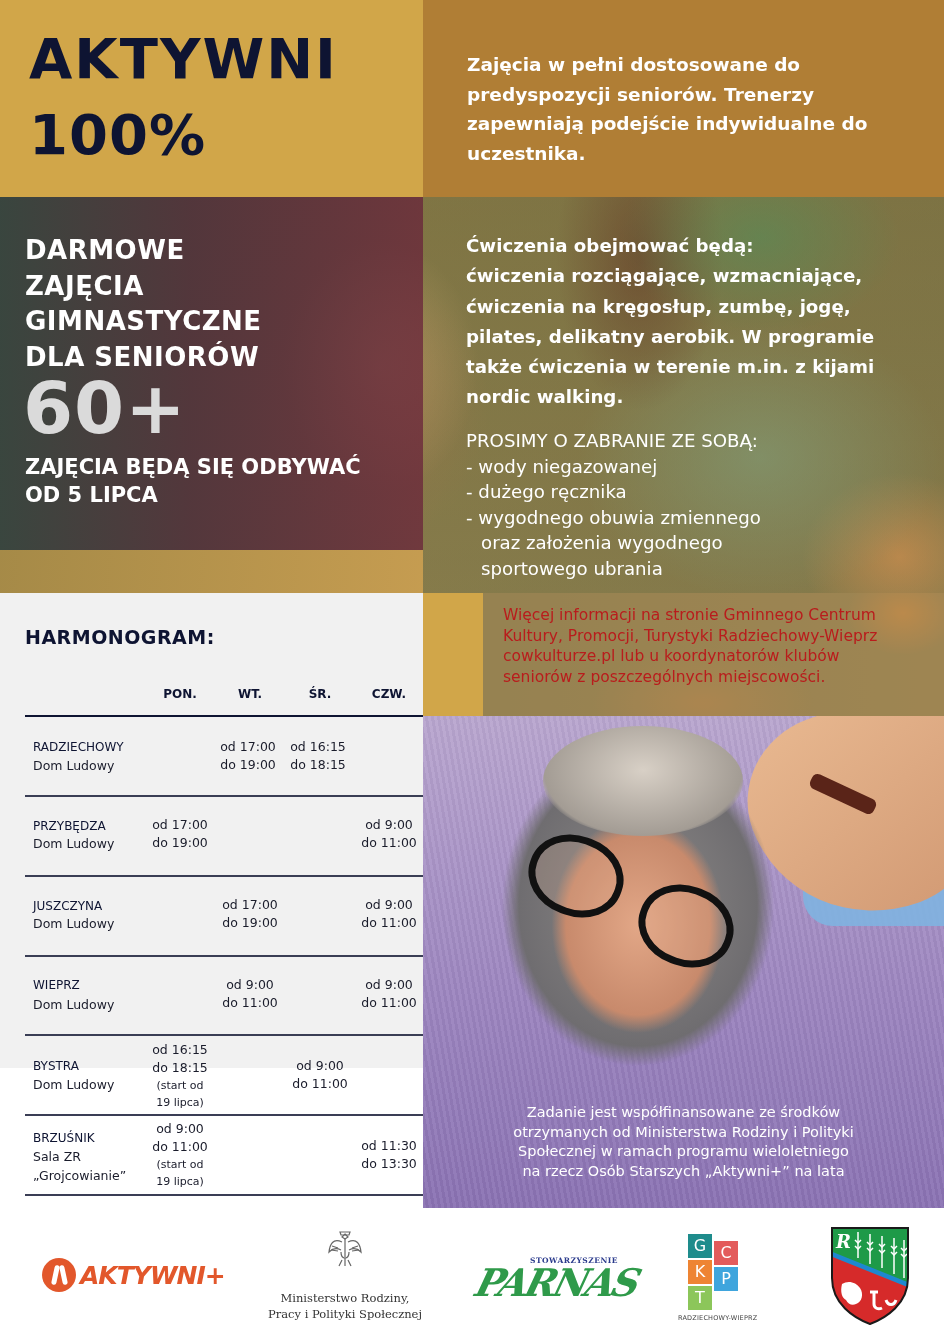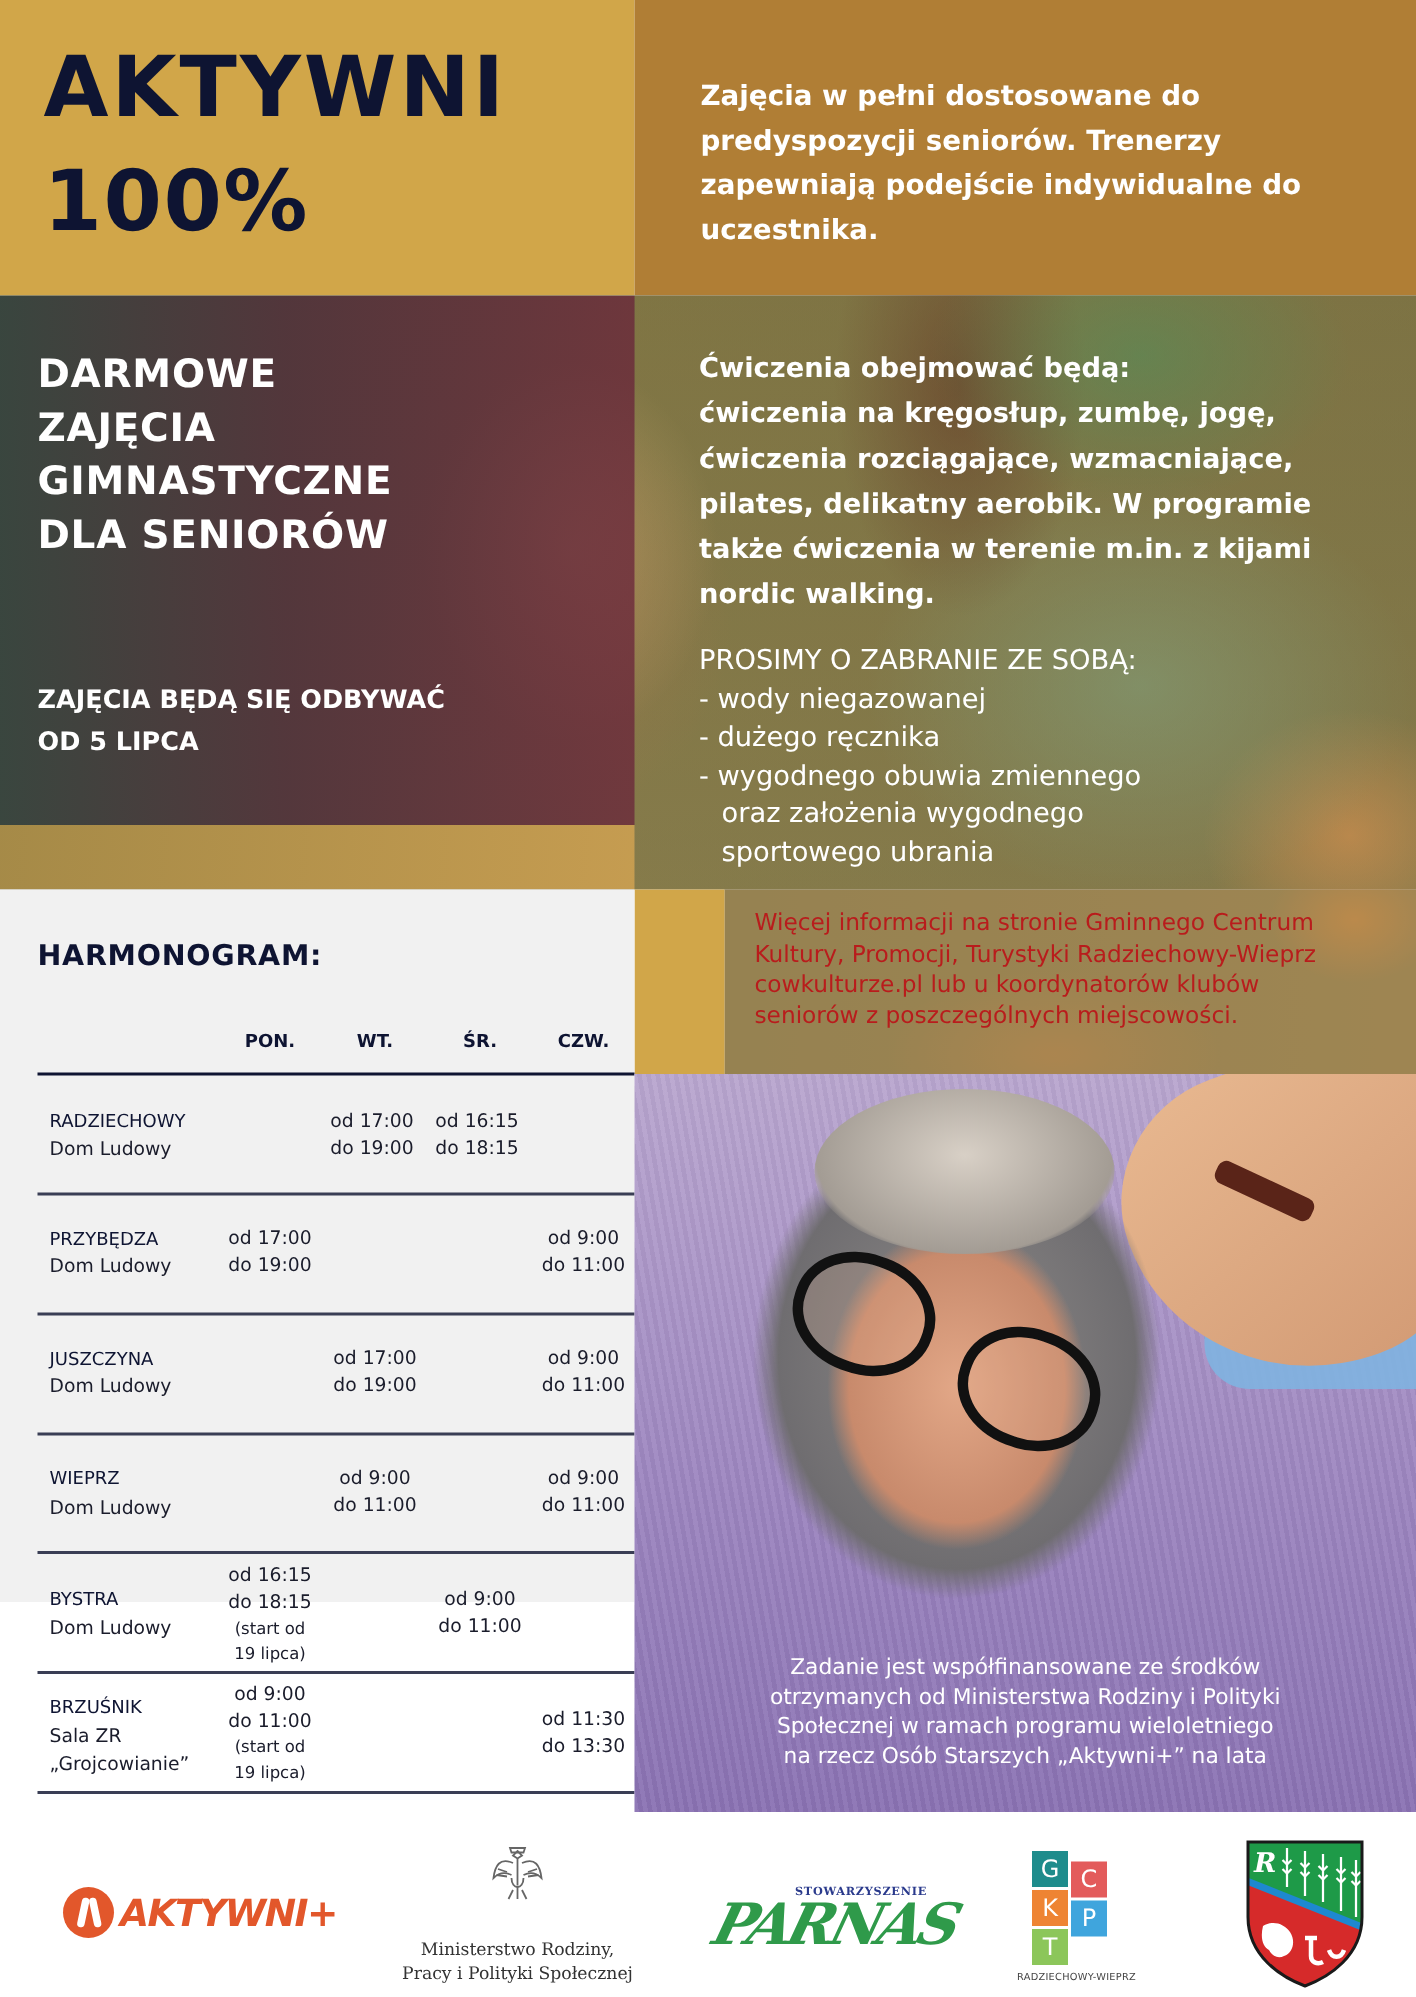--- a/index.html
+++ b/index.html
@@ -29,21 +29,21 @@
     background: linear-gradient(90deg, rgba(55,68,62,0.96) 0%, rgba(80,50,58,0.92) 45%, rgba(110,46,58,0.85) 100%); }
   #left-yellow { position: absolute; left: 0; top: 353px; width: 423px; height: 43px;
     background: linear-gradient(90deg, rgba(170,140,70,0.9), rgba(205,160,80,0.9)); }
   #right-overlay { position: absolute; left: 423px; top: 0; width: 521px; height: 396px;
     background: linear-gradient(160deg, rgba(150,130,60,0.45), rgba(140,120,55,0.35)); }
   #face-hint { position: absolute; left: 250px; top: 70px; width: 240px; height: 280px; border-radius: 50%;
     background: radial-gradient(ellipse at 50% 50%, rgba(190,110,90,0.35), transparent 70%); }
 
   #free-title { position: absolute; left: 25px; top: 36px; color: #ffffff; font-weight: bold; font-size: 26px; line-height: 35.5px; letter-spacing: 0.5px; }
   #age { position: absolute; left: 23px; top: 175px; color: #DADADA; font-weight: bold; font-size: 72px; line-height: 1; letter-spacing: 1px; }
-  #start-info { position: absolute; left: 25px; top: 257px; color: #ffffff; font-weight: bold; font-size: 17px; line-height: 27.5px; }
+  #start-info { position: absolute; left: 25px; top: 257px; color: #ffffff; font-weight: bold; font-size: 21px; line-height: 27.5px; }
 
   #exercises { position: absolute; left: 466px; top: 34px; width: 470px; color: #ffffff; font-weight: bold; font-size: 18.2px; line-height: 30.3px; }
   #bring { position: absolute; left: 466px; top: 231px; width: 470px; color: #ffffff; font-size: 18.2px; line-height: 25.5px; }
   #bring .sub { padding-left: 15px; }
 
   
   #gold-square { left: 423px; top: 593px; width: 60px; height: 123px; background: #D1A649; }
   #info-box { left: 483px; top: 593px; width: 461px; height: 123px; background: rgba(160,130,70,0.55); }
   #info-photo { left: 483px; top: 593px; width: 461px; height: 123px;
     background:
@@ -118,29 +118,30 @@
   <div id="right-overlay"></div>
   <div id="left-overlay"></div>
   <div id="left-yellow"></div>
 
   <div id="free-title">
     <div>DARMOWE</div>
     <div>ZAJĘCIA</div>
     <div>GIMNASTYCZNE</div>
     <div>DLA SENIORÓW</div>
   </div>
+  <div id="age">60+</div>
   <div id="start-info">
     <div>ZAJĘCIA BĘDĄ SIĘ ODBYWAĆ</div>
     <div>OD 5 LIPCA</div>
   </div>
 
   <div id="exercises">
     <div>Ćwiczenia obejmować będą:</div>
+    <div>ćwiczenia rozciągające, wzmacniające,</div>
     <div>ćwiczenia na kręgosłup, zumbę, jogę,</div>
-    <div>ćwiczenia rozciągające, wzmacniające,</div>
     <div>pilates, delikatny aerobik. W programie</div>
     <div>także ćwiczenia w terenie m.in. z kijami</div>
     <div>nordic walking.</div>
   </div>
 
   <div id="bring">
     <div>PROSIMY O ZABRANIE ZE SOBĄ:</div>
     <div>- wody niegazowanej</div>
     <div>- dużego ręcznika</div>
     <div>- wygodnego obuwia zmiennego</div>

